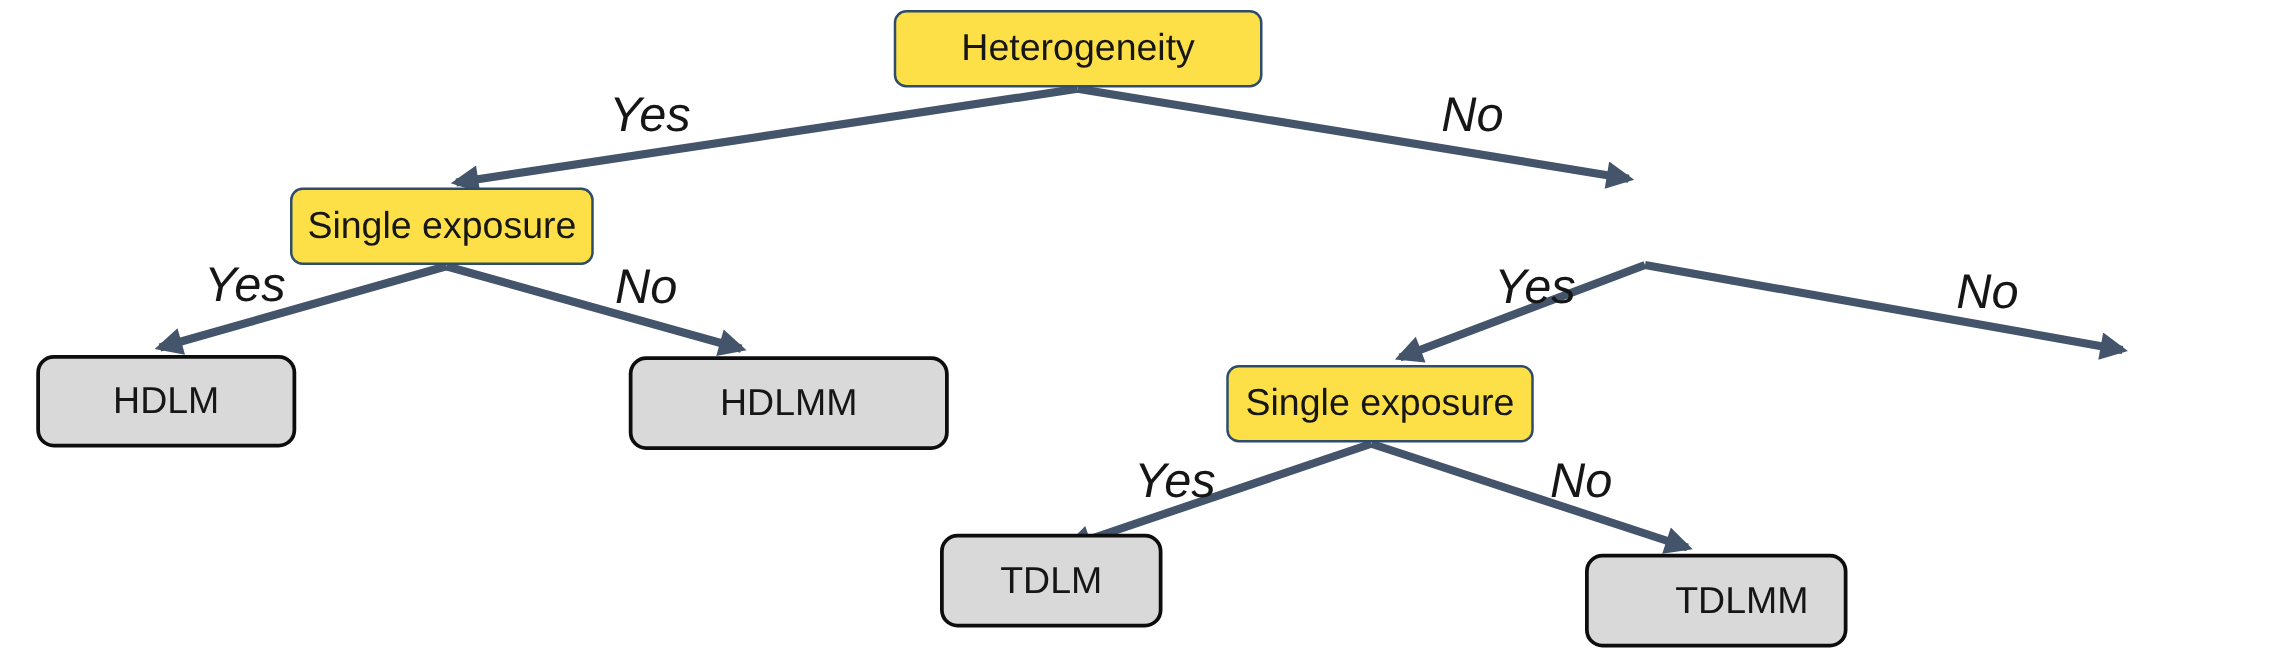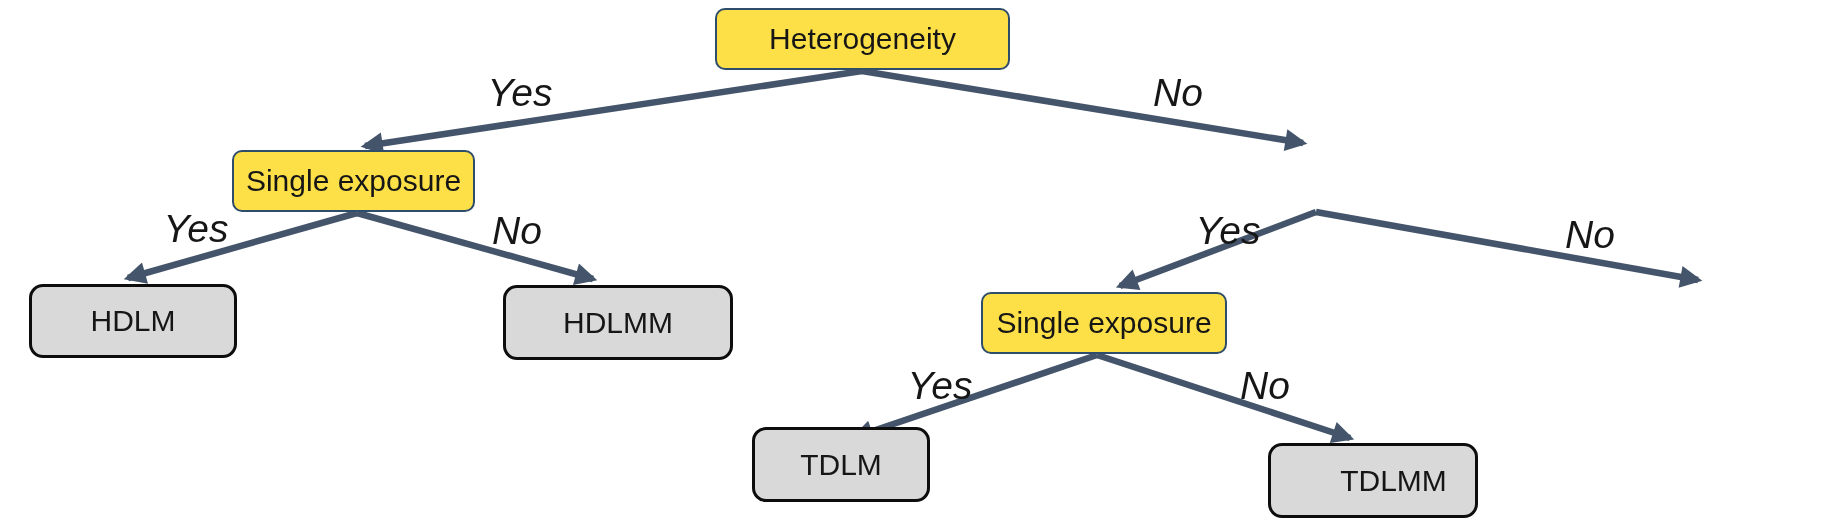--- a/index.html
+++ b/index.html
@@ -60,21 +60,21 @@
     white-space: nowrap;
     line-height: 1;
     font-style: italic;
   }
   
   #node-heterogeneity      { left: 715px;  top: 8px;   width: 295px; height: 62px; }
   #node-single-exposure-1  { left: 232px;  top: 150px; width: 243px; height: 62px; }
   #node-linear-association { left: 1202px; top: 152px; width: 355px; height: 60px; }
   #node-single-exposure-2  { left: 981px;  top: 292px; width: 246px; height: 62px; }
   #node-hdlm               { left: 13px;   top: 284px; width: 208px; height: 74px; margin-left: 16px; }
-  #node-hdlmm              { left: 503px;  top: 285px; width: 230px; height: 75px; }
+  #node-hdlmm              { left: 503px;  top: 285px; width: 256px; height: 75px; }
   #node-tdlnm              { left: 1605px; top: 285px; width: 215px; height: 75px; }
   #node-tdlm               { left: 752px;  top: 427px; width: 178px; height: 75px; }
   #node-tdlmm              { left: 1268px; top: 443px; width: 210px; height: 75px; padding-left: 41px; }
   
   #lbl-e0 { left: 520px;  top: 92px;  }
   #lbl-e1 { left: 1178px; top: 92px;  }
   #lbl-e2 { left: 196px;  top: 228px; }
   #lbl-e3 { left: 517px;  top: 230px; }
   #lbl-e4 { left: 1228px; top: 230px; }
   #lbl-e5 { left: 1590px; top: 234px; }

